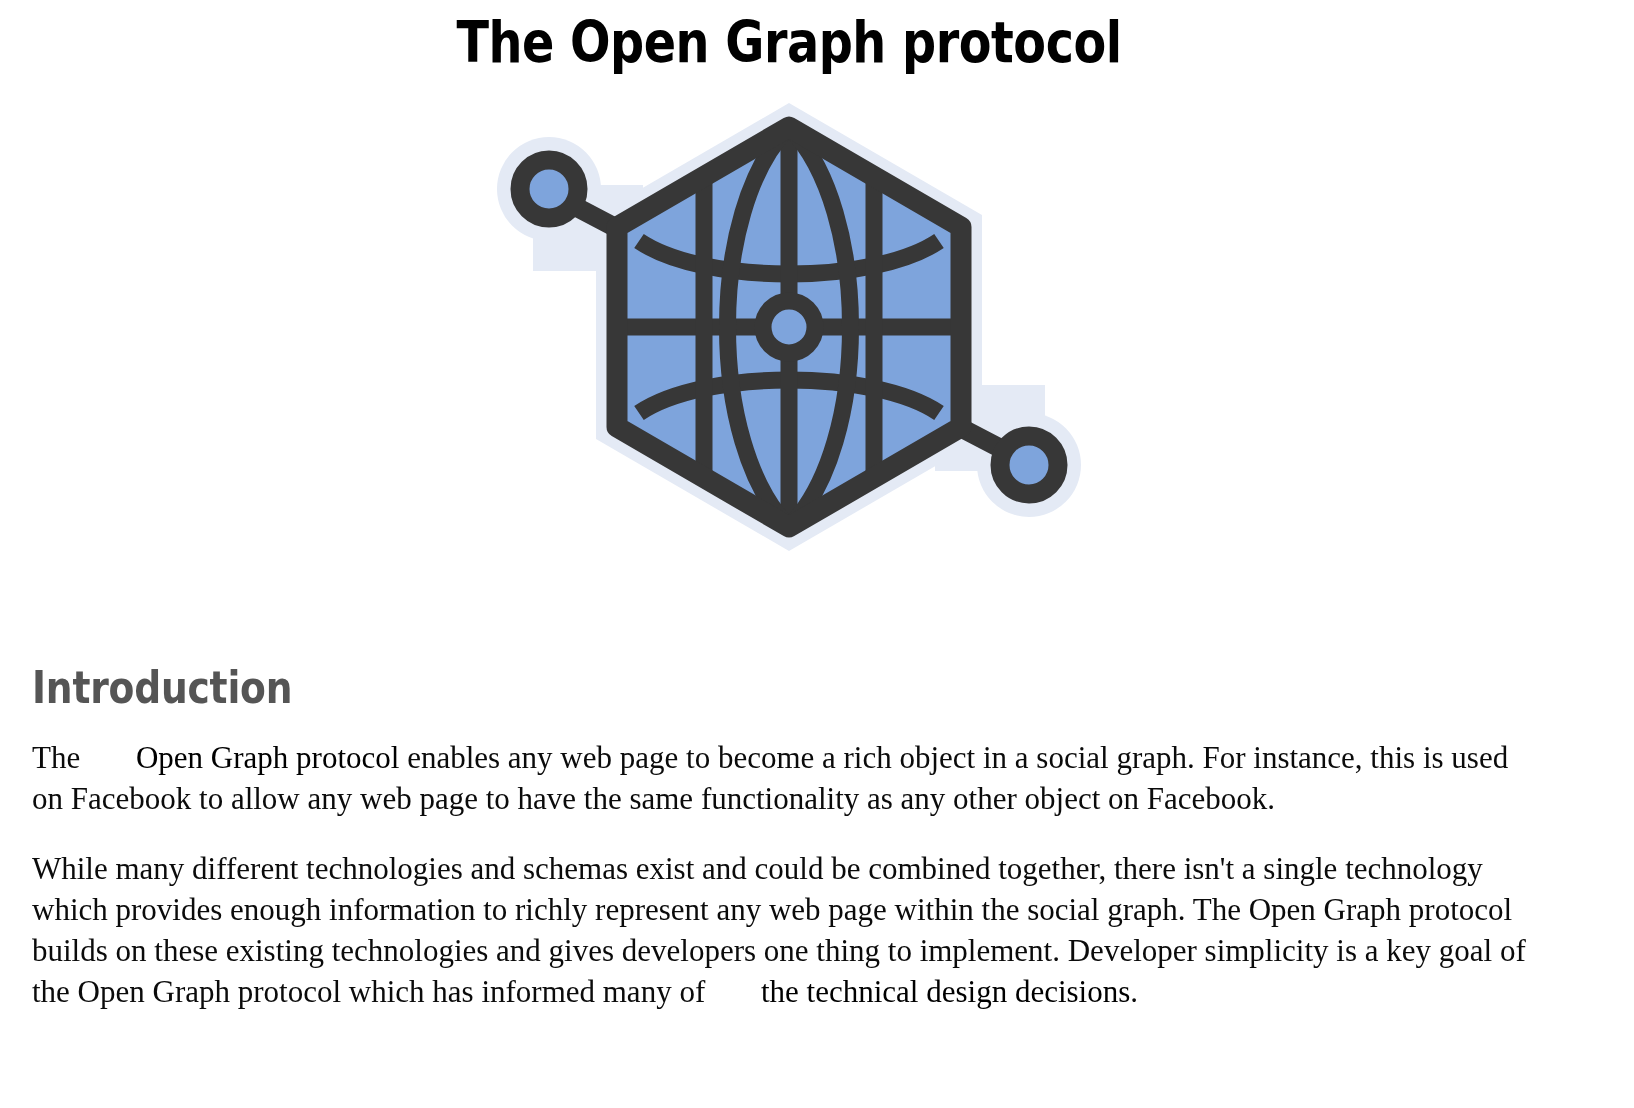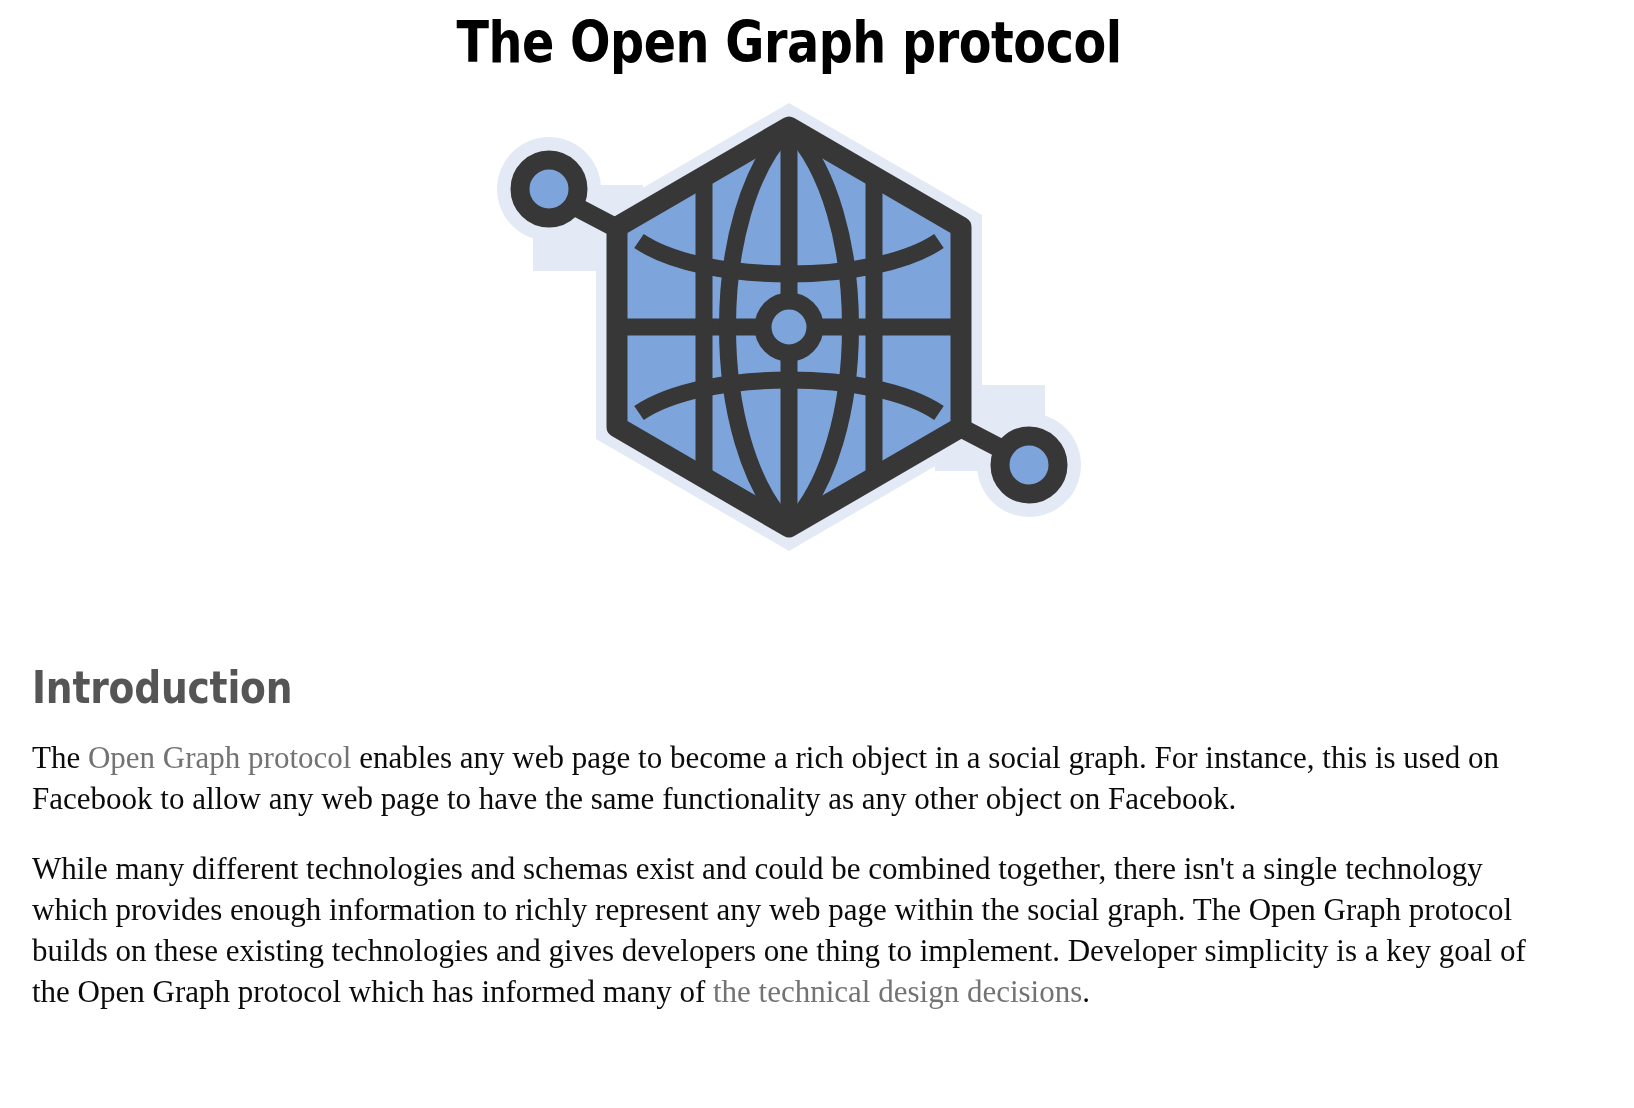--- a/index.html
+++ b/index.html
@@ -76,23 +76,24 @@
     padding-top: 26px;
     max-width: 1500px;
     text-align: left;
   }
   .body-para + .body-para {
     padding-top: 29px;
   }
 
   a.inline-link,
   .inline-link {
-    color: #737373;
+    color: #000000;
     text-decoration: none;
     cursor: pointer;
+    margin-left: 48px;
   }
 </style>
 </head>
 <body>
 
 <div class="page">
 
   <h1 class="page-title">The Open Graph protocol</h1>
 
   <div class="logo-wrap">

